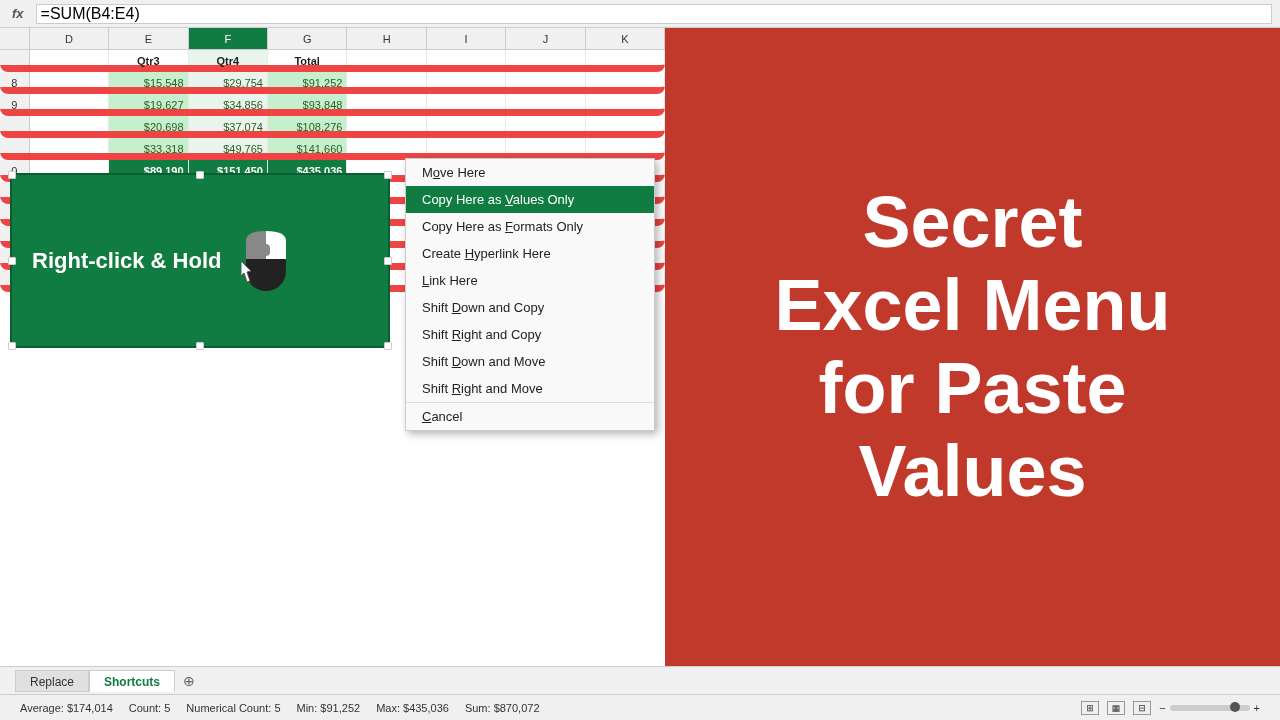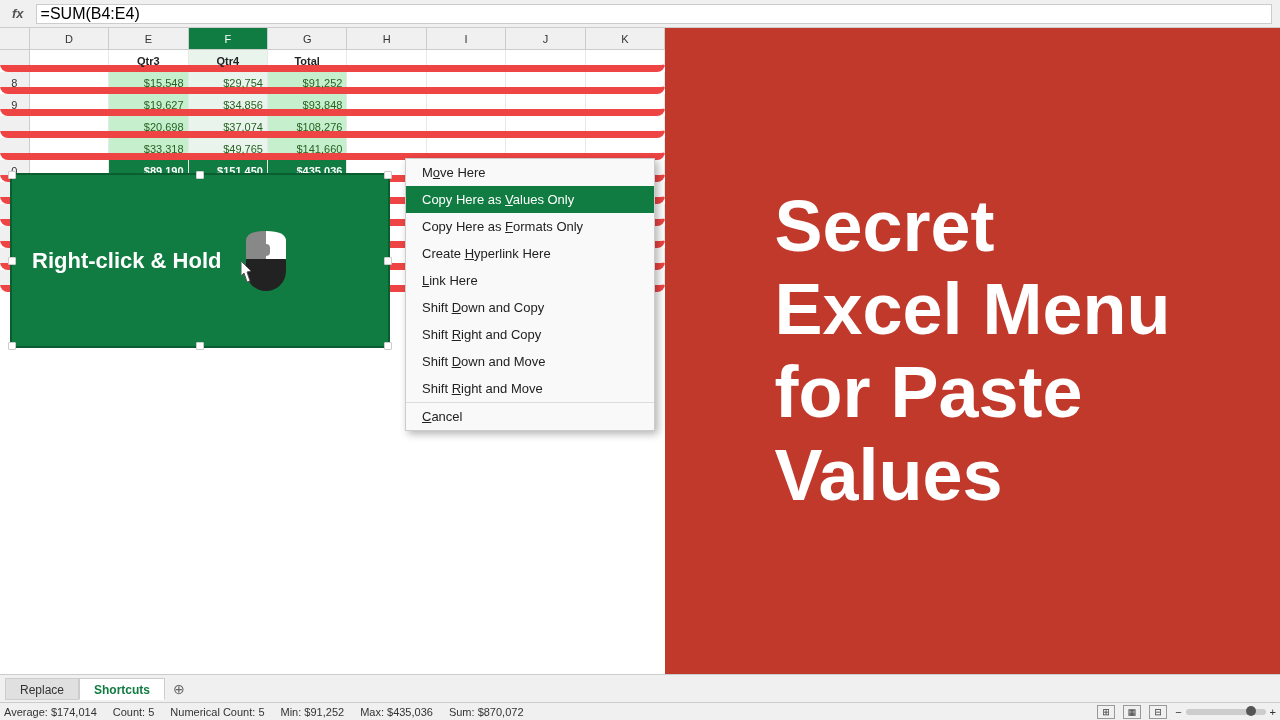--- a/index.html
+++ b/index.html
@@ -180,31 +180,32 @@
       background: #c0392b;
       display: flex;
       align-items: center;
       justify-content: center;
       padding: 30px;
     }
     .right-panel-text {
       color: white;
       font-size: 72px;
       font-weight: 900;
+      text-align: center;
       line-height: 1.15;
     }
 
     
     .bottom-bar {
       height: 28px;
       background: #f0f0f0;
       border-top: 1px solid #ccc;
       display: flex;
       align-items: center;
-      padding: 0 5px;
+      padding: 0 15px;
       gap: 0;
     }
     .sheet-tab {
       padding: 3px 14px;
       font-size: 12px;
       border: 1px solid #ccc;
       background: #e0e0e0;
       cursor: pointer;
       height: 22px;
       line-height: 16px;
@@ -218,26 +219,26 @@
     }
     .add-tab {
       padding: 3px 8px;
       font-size: 14px;
       cursor: pointer;
       color: #666;
     }
 
     
     .status-bar {
-      height: 18px;
+      height: 26px;
       background: #f0f0f0;
       border-top: 1px solid #ccc;
       display: flex;
       align-items: center;
-      padding: 0 4px;
+      padding: 0 20px;
       font-size: 11px;
       color: #333;
       gap: 16px;
     }
     .status-right {
       margin-left: auto;
       display: flex;
       align-items: center;
       gap: 8px;
     }

